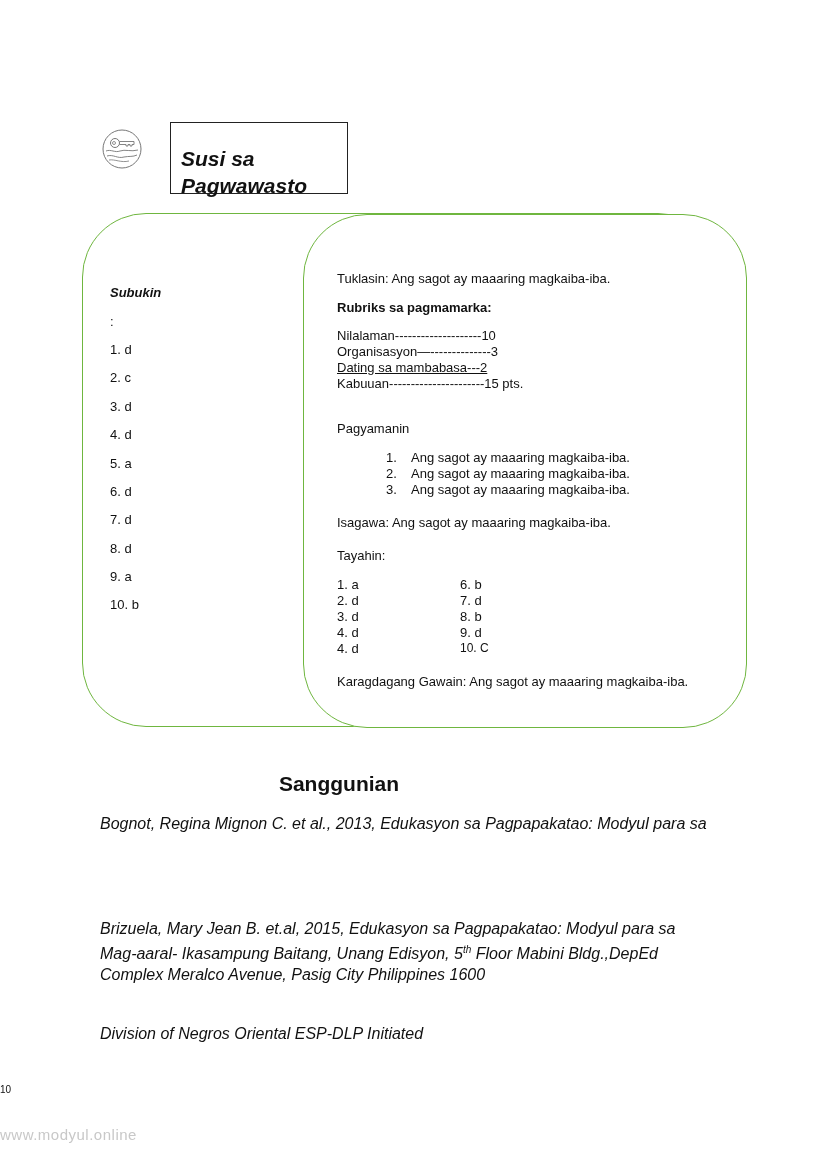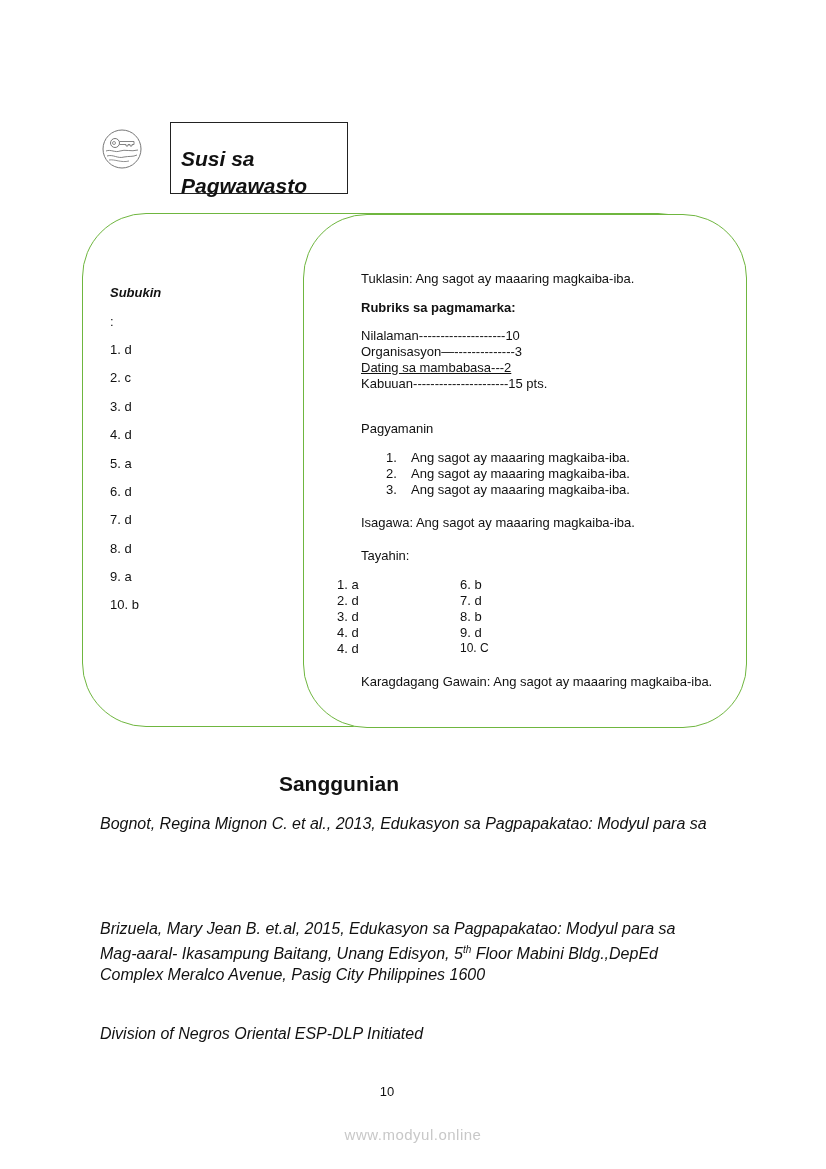--- a/index.html
+++ b/index.html
@@ -9,31 +9,31 @@
     .key-icon { left: 101px; top: 129px; width: 42px; height: 40px; }
     .title-box { left: 170px; top: 122px; width: 178px; height: 72px; border: 1.2px solid #222;
       box-sizing: border-box; padding: 22px 10px; font-style: italic; font-weight: bold; font-size: 21px; line-height: 27px; }
     .left-panel { left: 82px; top: 213px; width: 640px; height: 514px; border: 1.3px solid #6fb63f;
       border-radius: 64px; box-sizing: border-box; }
     .right-panel { left: 303px; top: 214px; width: 444px; height: 514px; border: 1.3px solid #6fb63f;
       border-radius: 64px; box-sizing: border-box; background: #fff; }
     .subukin-title { left: 110px; top: 285px; font-size: 13px; font-weight: bold; font-style: italic; }
     .subukin-colon { left: 110px; top: 314px; font-size: 13px; }
     .subukin-item { left: 110px; font-size: 13px; }
-    .rp { left: 337px; font-size: 13px; margin-left: 24px; }
+    .rp { left: 337px; font-size: 13px; }
     .bold { font-weight: bold; }
     .ul { text-decoration: underline; }
     .list-item { left: 362px; font-size: 13px; margin-left: 24px; }
     .list-num { display: inline-block; width: 25px; }
     .tay { font-size: 13px; }
     .sang-title { left: 0; width: 678px; top: 772px; text-align: center; font-size: 21px; font-weight: bold; }
     .ref { left: 100px; width: 650px; font-size: 16px; font-style: italic; line-height: 21px; }
     .ref sup { font-size: 10px; }
-    .page-num { left: 0; width: 774px; top: 1084px; text-align: center; font-size: 13px; }
-    .watermark { left: 0; width: 826px; top: 1126px; text-align: center; font-size: 15px; color: #c8c8c8; letter-spacing: 0.5px; }
+    .page-num { left: 0; width: 774px; top: 1084px; font-size: 10px; }
+    .watermark { left: 0; width: 826px; top: 1126px; text-align: left; font-size: 15px; color: #c8c8c8; letter-spacing: 0.5px; }
   </style>
 </head>
 <body>
 
 <div class="abs key-icon">
   <svg width="42" height="40" viewBox="0 0 42 40">
     <circle cx="21" cy="20" r="19" fill="none" stroke="#777" stroke-width="1"></circle>
     <circle cx="14" cy="14" r="4.5" fill="none" stroke="#777" stroke-width="1"></circle>
     <circle cx="13" cy="14" r="1.5" fill="none" stroke="#777" stroke-width="0.8"></circle>
     <path d="M18.5 12.5 L33 12.5 L33 15.5 L31 15.5 L31 17 L29 17 L29 15.5 L27 15.5 L27 17 L25 17 L25 15.5 L18.5 15.5" fill="none" stroke="#777" stroke-width="0.9"></path>

